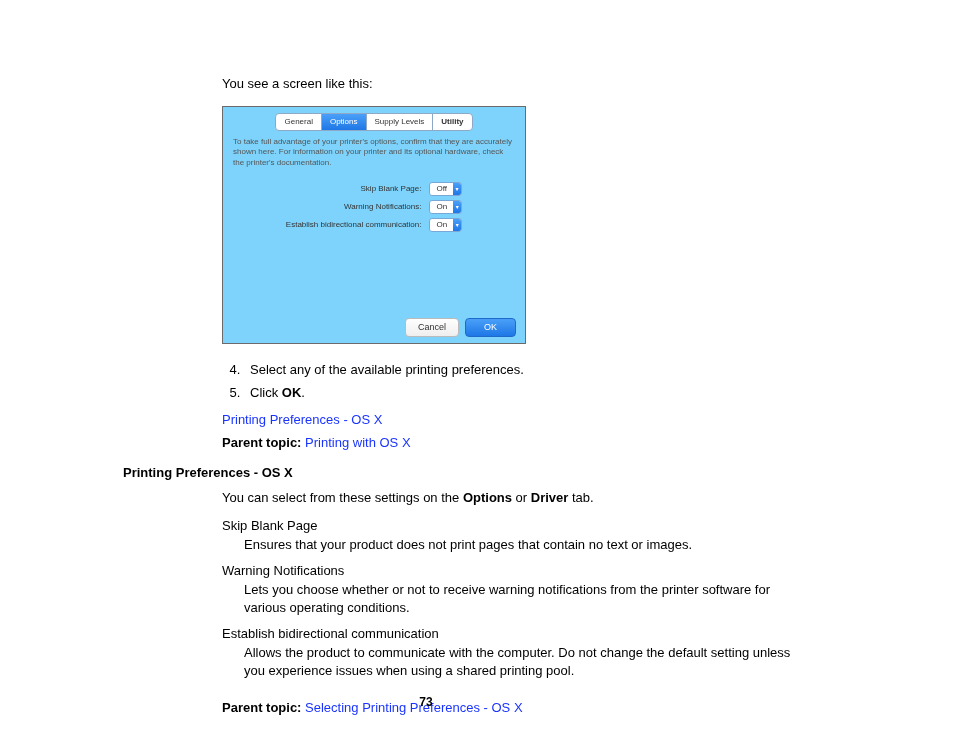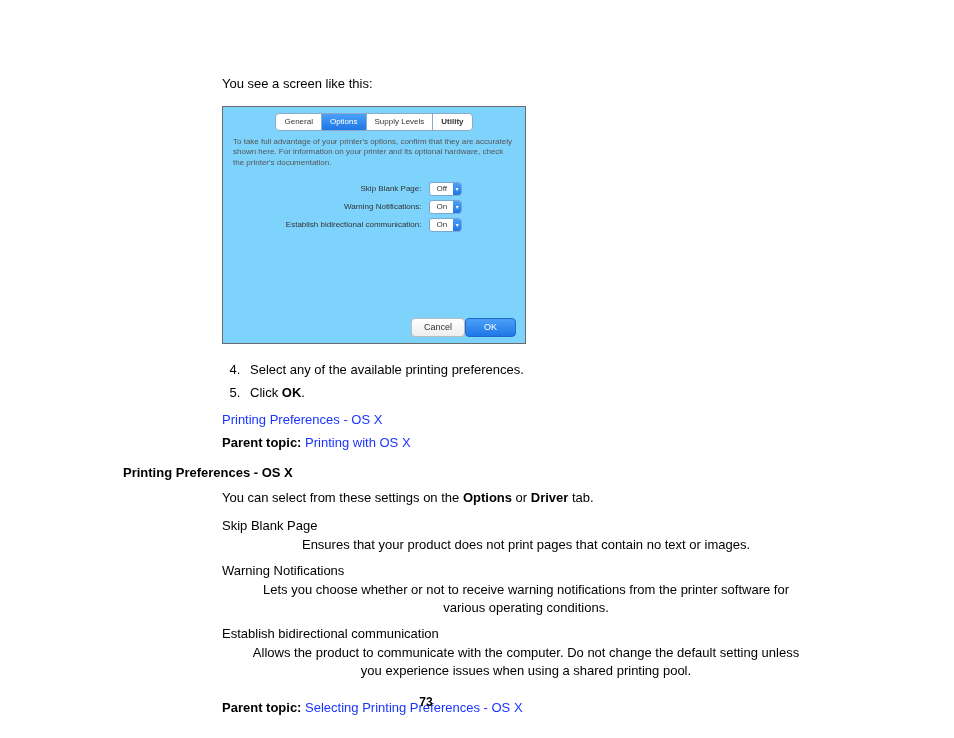--- a/index.html
+++ b/index.html
@@ -91,20 +91,21 @@
     justify-content: center;
     color: #fff;
     font-size: 6px;
   }
   .dialog-footer {
     position: absolute;
     left: 1px; right: 1px; bottom: 1px;
     display: flex;
     justify-content: flex-end;
     padding: 5px 8px;
+    gap: 6px;
   }
   .mac-btn {
     border: 1px solid #bbb;
     border-radius: 4px;
     font-size: 9px;
     padding: 2px 12px;
     background: linear-gradient(#fff,#eee);
     color: #333;
   }
   .mac-btn.primary {
@@ -132,21 +133,20 @@
   }
   .body-para { margin: 4px 0 10px 0; }
   .defs { margin: 0; }
   .term {
     font-weight: normal;
     margin: 8px 0 2px 0;
   }
   .defdesc {
     margin: 0 0 4px 22px;
     max-width: 720px;
-    text-align: center;
   }
   .page-number {
     position: absolute;
     bottom: 28px;
     left: 0; right: 0;
     text-align: center;
     font-size: 12px;
     font-weight: bold;
   }
 </style>

